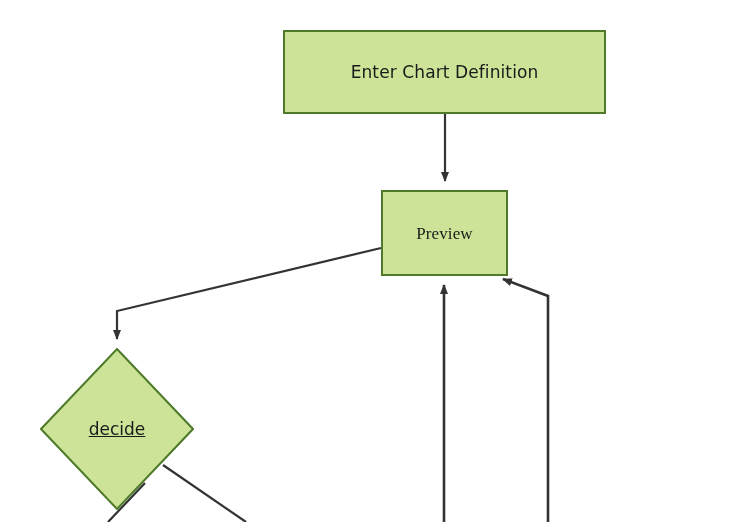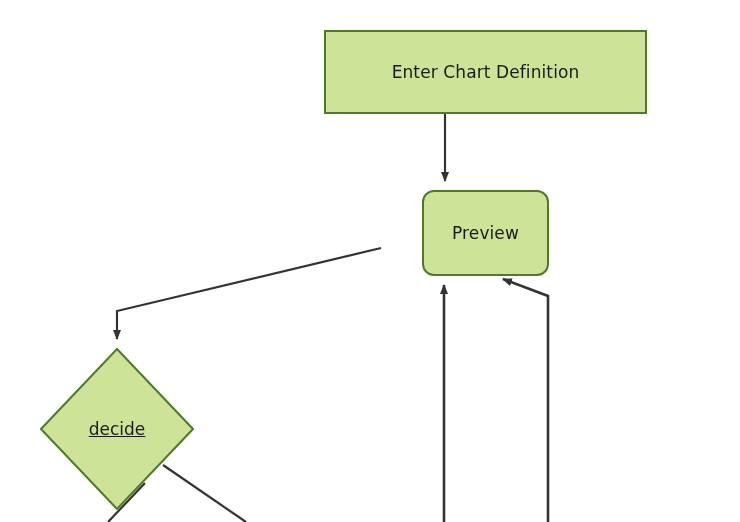--- a/index.html
+++ b/index.html
@@ -31,27 +31,27 @@
     display: flex;
     align-items: center;
     justify-content: center;
     background: #cde498;
     border: 2px solid #4e7a2a;
     color: #1a1a1a;
     font-size: 17px;
     line-height: 1;
     letter-spacing: 0.1px;
     white-space: nowrap;
-    margin-left: 41px;
   }
   .node.rect {
     border-radius: 0;
   }
   .node.rounded {
-    border-radius: 12px;
+    border-radius: 0;
+    font-family: Liberation Serif, serif;
   }
   .diamond-wrap {
     position: absolute;
   }
   .diamond-label {
     position: absolute;
     left: 0;
     top: 0;
     width: 100%;
     height: 100%;

